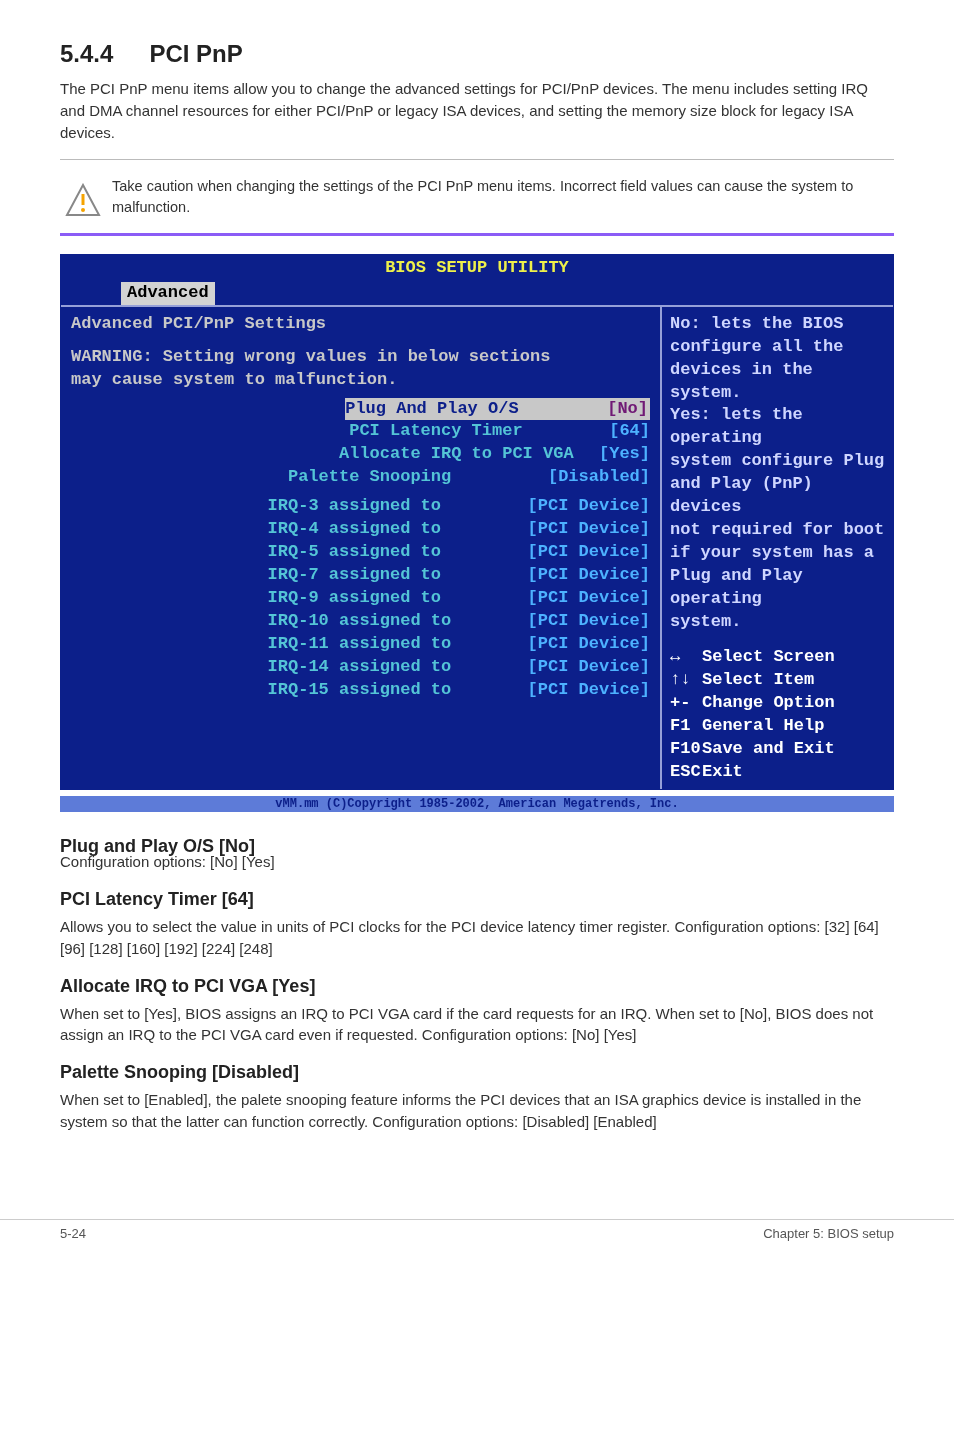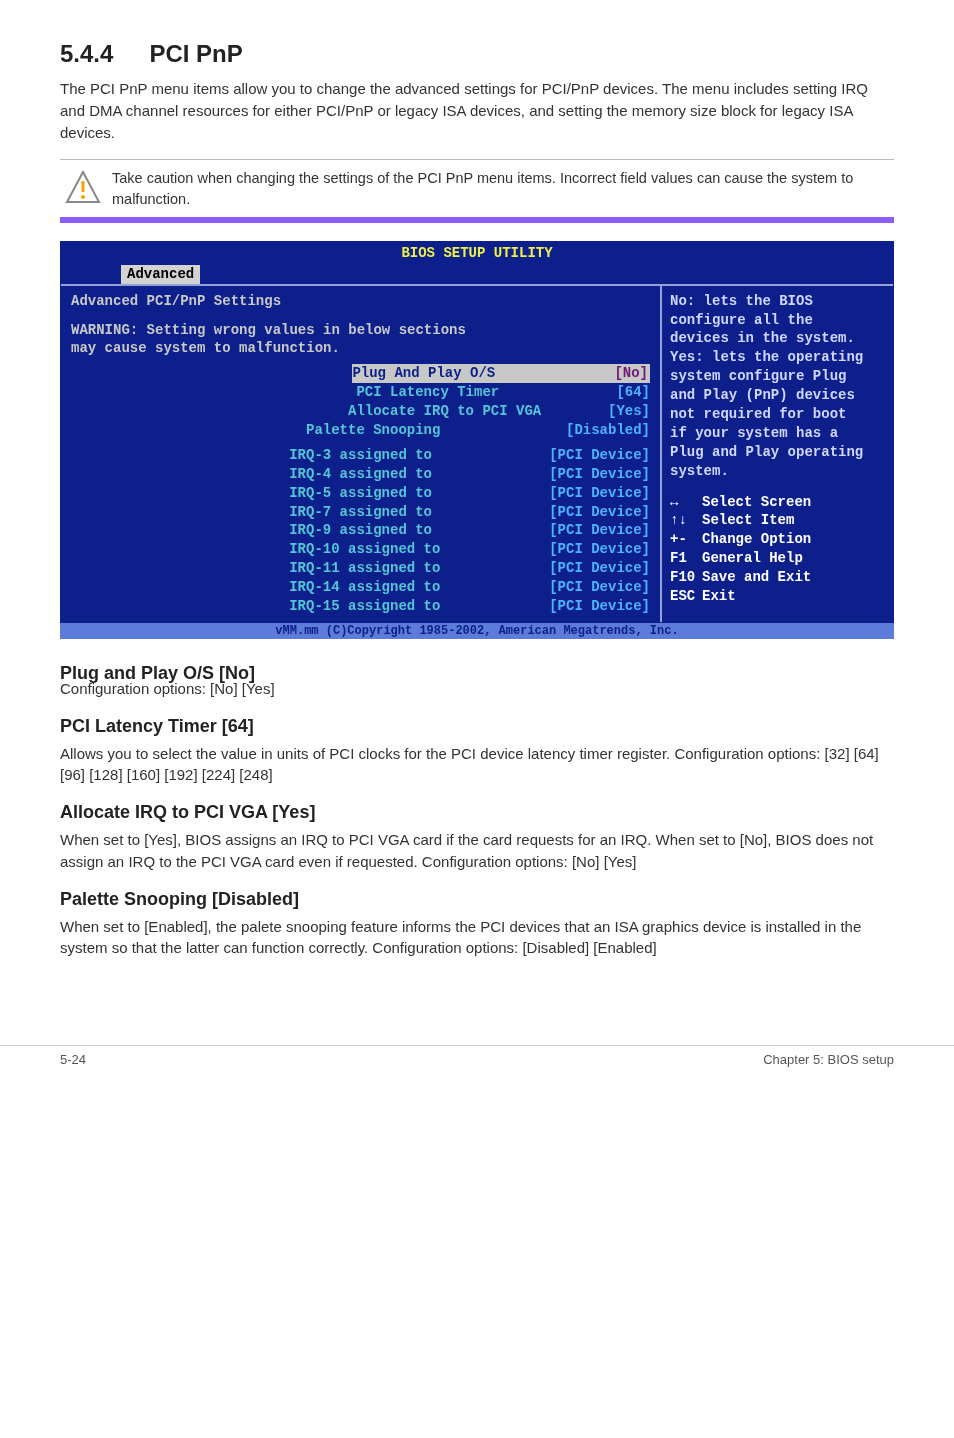--- a/index.html
+++ b/index.html
@@ -26,24 +26,24 @@
   }
   p.body {
     font-size: 15px;
     line-height: 1.45;
     color: #333;
     margin: 0 0 16px 0;
   }
   
   .note-row {
     display:flex;
-    align-items:flex-start;
+    align-items:flex-end;
     border-top:1px solid #bbb;
-    border-bottom:6px solid #8b5cf6;
-    padding:8px 0;
+    border-bottom:3px solid #8b5cf6;
+    padding:16px 0;
     margin-bottom:18px;
   }
   .note-icon {
     width:46px;
     flex:0 0 46px;
     display:flex;
     justify-content:center;
     padding-top:2px;
   }
   .note-text {
@@ -51,24 +51,25 @@
     font-size:14.5px;
     line-height:1.4;
     padding-left:6px;
     padding-right:8px;
   }
   
   .bios-box {
     background:#0c1f8a;
     color:#fff;
     font-family: "Courier New", monospace;
-    font-size:14px;
+    font-size:17px;
     line-height:1.35;
     font-weight:bold;
     border:1px solid #0c1f8a;
+    margin-bottom:6px;
   }
   .bios-title {
     text-align:center;
     color:#eef04a;
     padding:2px 0;
   }
   .bios-tab {
     background:#d3d3d3;
     color:#000;
     display:inline-block;

